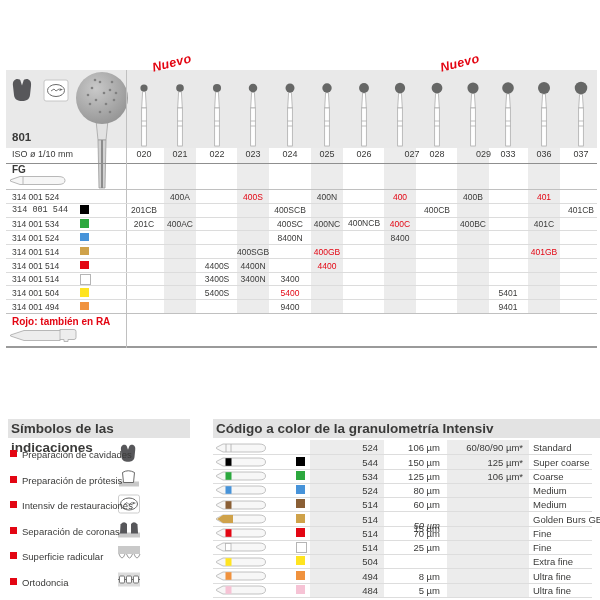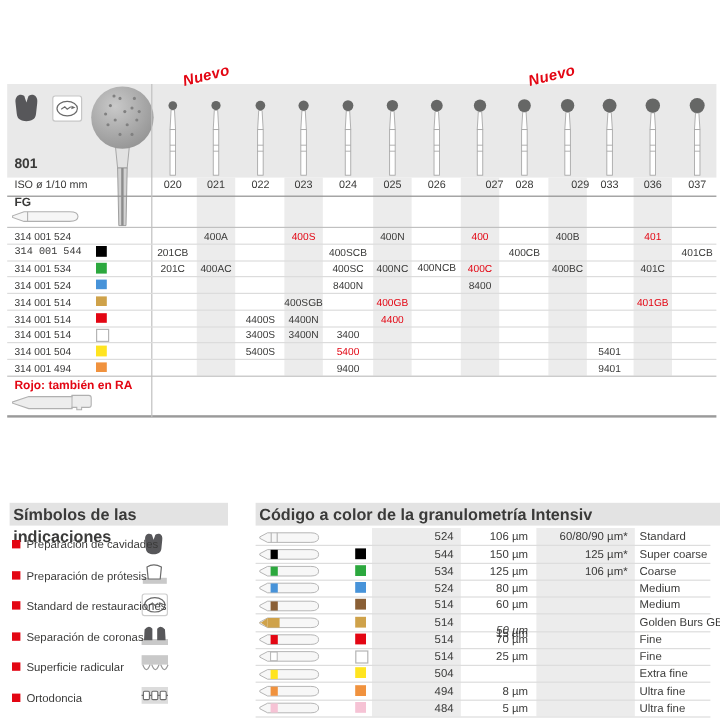--- a/index.html
+++ b/index.html
@@ -290,21 +290,21 @@
     <div class="hline" style="position: absolute; left: 6px; top: 299.24px; width: 591px; background: rgb(220, 220, 220);"></div>
     <div class="article" style="position: absolute; left: 12px; top: 301.84px;">314 001 494</div>
     <div class="swatch" style="position: absolute; left: 80px; top: 301.84px; background: rgb(240, 146, 62);"></div>
     <div class="cell" style="position: absolute; left: 272px; top: 301.84px;">9400</div>
     <div class="cell" style="position: absolute; left: 490px; top: 301.84px;">9401</div>
     <div class="bullet" style="position: absolute; left: 10px; top: 450px;"></div>
     <div class="sym-item-label" style="position: absolute; left: 22px; top: 449px;">Preparación de cavidades</div>
     <div class="bullet" style="position: absolute; left: 10px; top: 475.5px;"></div>
     <div class="sym-item-label" style="position: absolute; left: 22px; top: 474.5px;">Preparación de prótesis</div>
     <div class="bullet" style="position: absolute; left: 10px; top: 501px;"></div>
-    <div class="sym-item-label" style="position: absolute; left: 22px; top: 500px;">Standard de restauraciones</div>
+    <div class="sym-item-label" style="position: absolute; left: 22px; top: 500px;">Intensiv de restauraciones</div>
     <div class="bullet" style="position: absolute; left: 10px; top: 526.5px;"></div>
     <div class="sym-item-label" style="position: absolute; left: 22px; top: 525.5px;">Separación de coronas</div>
     <div class="bullet" style="position: absolute; left: 10px; top: 552px;"></div>
     <div class="sym-item-label" style="position: absolute; left: 22px; top: 551px;">Superficie radicular</div>
     <div class="bullet" style="position: absolute; left: 10px; top: 577.5px;"></div>
     <div class="sym-item-label" style="position: absolute; left: 22px; top: 576.5px;">Ortodoncia</div>
     <div class="icon-layer" style="position: absolute; left: 214px; top: 440.5px;">
       <svg width="56" height="14" viewBox="0 0 56 14">
        <path d="M9 3 H45 Q51.5 3 51.5 7 Q51.5 11 45 11 H9 L2.5 7.6 V6.4 Z" fill="#f7f7f7" stroke="#b2b2b2" stroke-width="0.8"></path>
         <line x1="12" y1="3" x2="12" y2="11" stroke="#b2b2b2" stroke-width="0.9"></line>

